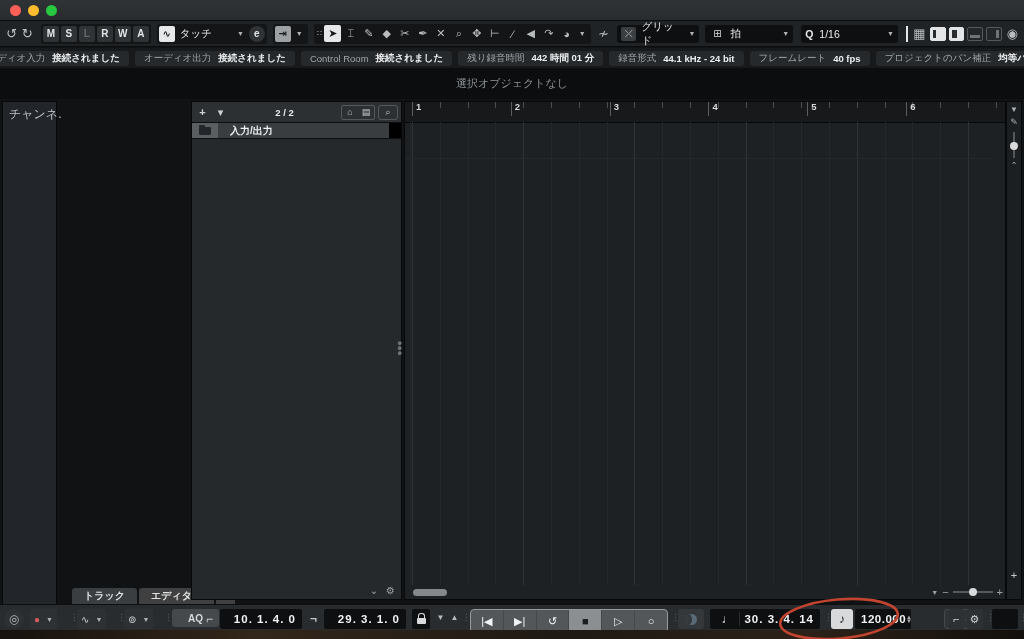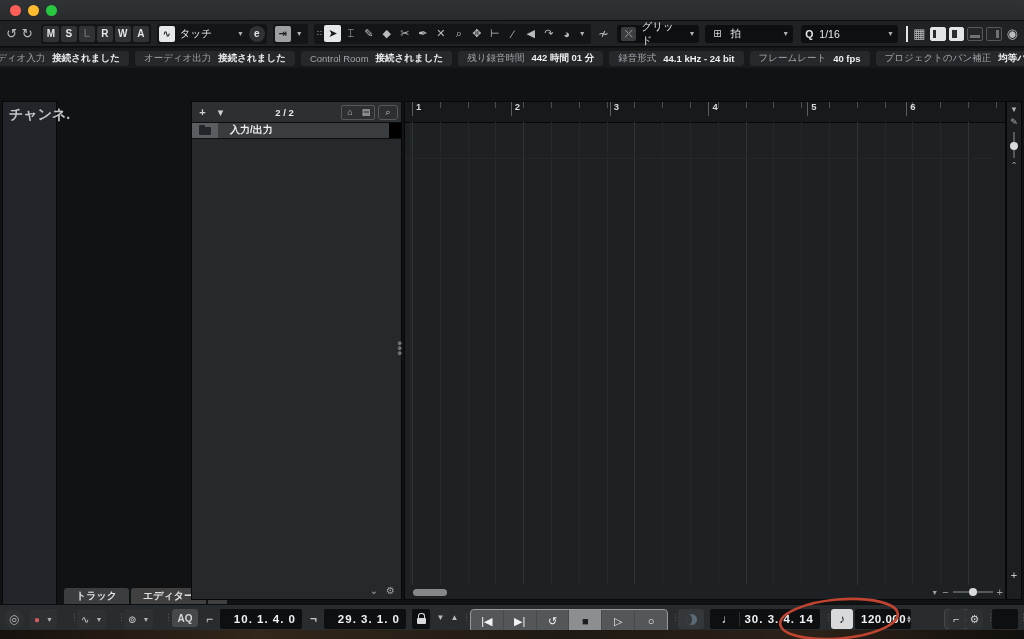--- a/index.html
+++ b/index.html
@@ -52,44 +52,44 @@
   .chip{background:#26292c;border-radius:3px;height:15px;display:flex;align-items:center;
         padding:0 9px;gap:7px;white-space:nowrap}
   .cl{color:#9fa4a7;font-size:9.5px}
   .cv{color:#eceeef;font-size:9.5px;font-weight:bold}
   #infobar{position:absolute;left:0;top:68px;width:1024px;height:31px;background:#0b0d0f;
     display:flex;align-items:center;justify-content:center;color:#8f9497;font-size:11px}
 
   
   .panel{position:absolute;background:#22262a;border:1px solid #070809;box-sizing:border-box}
   #channel-panel{left:2px;top:101px;width:55px;height:529px}
-  #channel-title{padding:4px 6px;font-size:14px;color:#c3c6c8;font-weight:bold;white-space:nowrap}
+  #channel-title{padding:4px 6px;font-size:12px;color:#c3c6c8;font-weight:normal;white-space:nowrap}
   #inspector-panel{left:60px;top:101px;width:128px;height:487px}
   #insp-tabs{display:flex;align-items:center;height:17px;background:#1a1d1f;border-bottom:1px solid #0a0b0c}
   .itab{font-size:10px;font-weight:bold;color:#b4b7b9;padding:0 9px;height:17px;display:flex;align-items:center}
   .itab.active{background:#34383b;color:#f2f3f4;border-right:1px solid #0a0b0c}
   #insp-menu{margin-left:auto;margin-right:5px;color:#b4b7b9;font-size:10px}
-  #bottom-tabs{position:absolute;left:64px;top:588px;height:16px;display:flex;gap:2px}
+  #bottom-tabs{position:absolute;left:72px;top:588px;height:16px;display:flex;gap:2px}
   .btab{background:#404040;border-radius:3px 3px 0 0;color:#dfe1e2;font-size:10px;font-weight:bold;
         padding:1px 12px;display:flex;align-items:center}
   .btab.active{background:#3a3e41}
   .btab.mini{padding:1px 8px;color:#8a8e90}
 
   
   #tracklist{left:191px;top:101px;width:211px;height:499px;background:#25292c}
   #tl-header{height:20px;background:#2c3033;border-bottom:1px solid #0c0e0f;display:flex;
      align-items:center;padding:0 3px;gap:3px}
   .hico{color:#cfd2d3;font-size:11px;font-weight:bold;width:15px;height:15px;display:flex;
      align-items:center;justify-content:center;border-radius:2px}
   #tl-count{margin:0 auto;font-size:9.5px;font-weight:bold;color:#e8eaeb}
   .hgroup{display:flex;border:1px solid #55595c;border-radius:2px}
   .hgroup .hico{width:16px;height:13px;font-size:9px}
   #tl-search{border:1px solid #55595c;border-radius:3px;width:18px;height:13px;font-size:9px;
      display:flex;align-items:center;justify-content:center;color:#cfd2d3}
-  #track-row{height:15px;display:flex;align-items:flex-start;background:#393d40;border-bottom:1px solid #0c0e0f}
+  #track-row{height:15px;display:flex;align-items:center;background:#393d40;border-bottom:1px solid #0c0e0f}
   #folder-chip{width:26px;height:15px;background:#5a5e60;display:flex;align-items:center;justify-content:center}
   #folder-glyph{width:12px;height:8px;background:#22262a;border-radius:1px;position:relative}
   #folder-glyph::before{content:"";position:absolute;top:-2px;left:0;width:6px;height:2px;background:#22262a;border-radius:1px 1px 0 0}
   #track-name{padding-left:12px;font-size:10px;font-weight:bold;color:#eef0f1;flex:1}
   #track-meter{width:12px;height:15px;background:#000}
   #tl-bottom-icons{position:absolute;right:6px;bottom:3px;display:flex;gap:8px;color:#9da1a3;font-size:10px}
 
   
   #arrange{left:404px;top:101px;width:602px;height:499px;background:#1d2123;border:1px solid #070809;box-sizing:border-box}
   #ruler{height:20px;background:#17191b;border-bottom:1px solid #060708;display:flex;
@@ -126,21 +126,21 @@
   .tdots{color:#54585b;font-size:9px;top:7px !important}
   .roundbtn{width:20px;height:20px;border-radius:50%;background:#2e3134;color:#b9bcbe;
      display:flex;align-items:center;justify-content:center;font-size:12px}
   .modechip{height:20px;background:#2e3134;border-radius:3px;display:flex;align-items:center;
      padding:0 4px;gap:4px;color:#cfd2d3;font-size:10px}
   .modechip .caret{padding-left:2px}
   .disp{background:#0d0f11;border-radius:2px;height:20px;display:flex;align-items:center;
      color:#f0f2f3;font-size:11.5px;font-weight:bold;letter-spacing:1px;justify-content:flex-end;
      padding:0 6px;box-sizing:border-box}
   .flagico{color:#c3c6c8;font-size:12px;font-weight:bold}
-  #aq-btn{width:26px;height:18px;top:5px;background:#45494c;border-radius:3px;color:#d5d7d8;
+  #aq-btn{width:47px;height:18px;top:5px;background:#45494c;border-radius:3px;color:#d5d7d8;
      font-size:10px;font-weight:bold;display:flex;align-items:center;justify-content:center}
   #lock-btn{width:18px;height:20px;background:#0d0f11;border-radius:2px;display:flex;align-items:center;justify-content:center}
   .lockbody{width:9px;height:6px;background:#d8dadb;border-radius:1px;position:relative;margin-top:4px}
   .lockbody::before{content:"";position:absolute;top:-5px;left:1px;width:5px;height:5px;
      border:1.5px solid #d8dadb;border-bottom:none;border-radius:3px 3px 0 0}
   #tgroup{width:196px;height:22px;top:3px;border:1px solid #97999c;border-radius:4px;background:#53575a;
      display:flex;overflow:hidden}
   .tbtn{flex:1;display:flex;align-items:center;justify-content:center;color:#f2f3f4;
      font-size:11px;border-right:1px solid #46494c}
   .tbtn:last-child{border-right:none}
@@ -315,20 +315,23 @@
       <div class="chip">
       <span class="cl">フレームレート</span>
       <span class="cv">40 fps</span>
     </div>
       <div class="chip">
       <span class="cl">プロジェクトのパン補正</span>
       <span class="cv">均等パワー</span>
     </div>
     </div>
 
+  <div id="infobar">
+    <span>選択オブジェクトなし</span>
+  </div>
 
   <div class="panel" id="channel-panel">
     <div id="channel-title">チャンネ.</div>
   </div>
 
 
   <div id="bottom-tabs">
     <span class="btab active">トラック</span>
     <span class="btab">エディター</span>
     <span class="btab mini">-</span>

